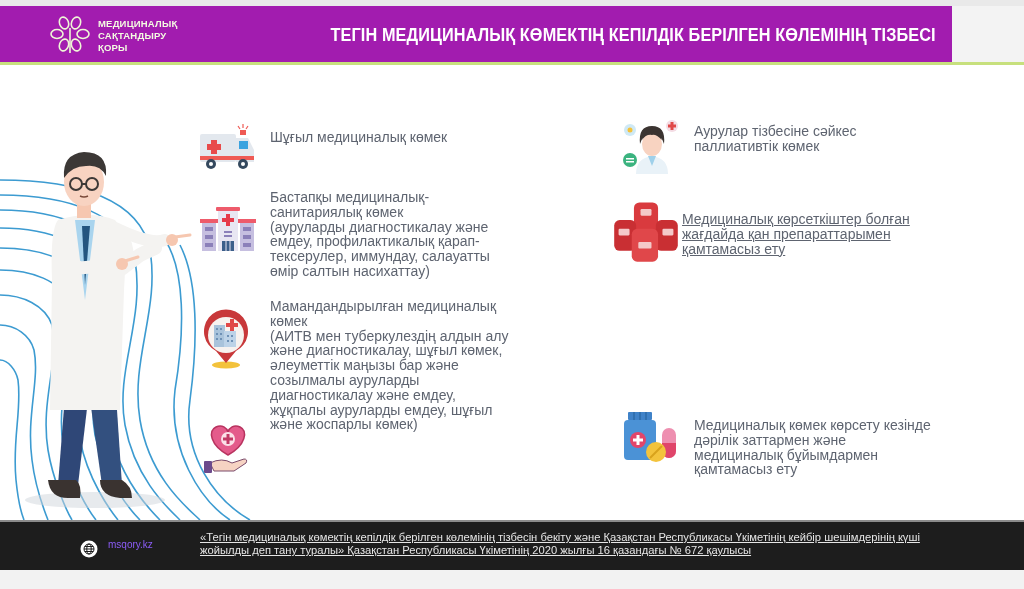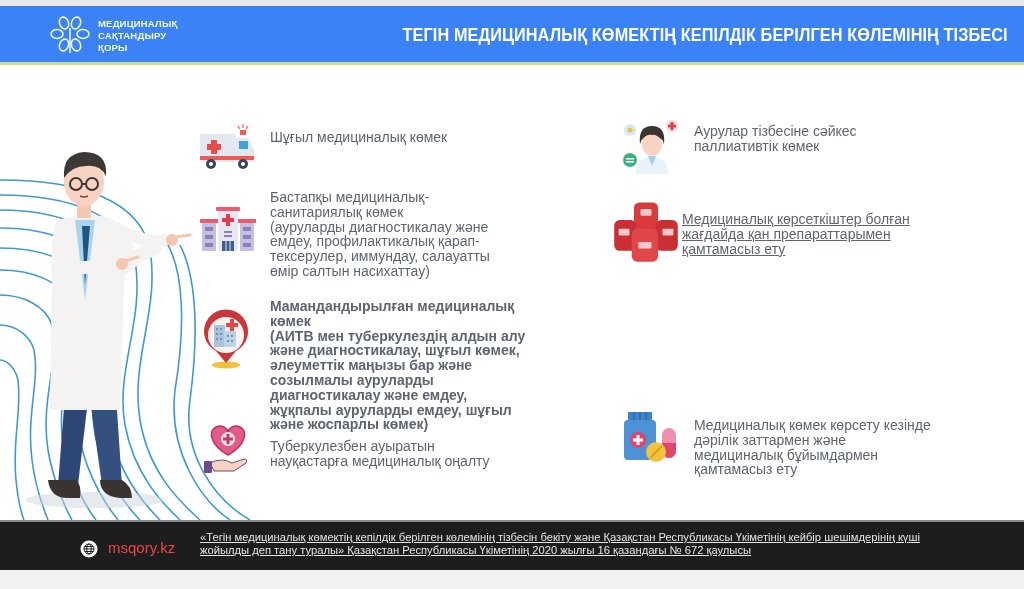--- a/index.html
+++ b/index.html
@@ -1,22 +1,22 @@
 <!DOCTYPE html>
 <html><head>
 <meta charset="utf-8">
 <style>
   * { margin: 0; padding: 0; box-sizing: border-box; }
   html, body { width: 1024px; height: 589px; overflow: hidden; background: #f3f3f3; }
   body { font-family: "Liberation Sans", "DejaVu Sans", sans-serif; position: relative; }
 
   .topstrip { position: absolute; left: 0; top: 0; width: 1024px; height: 6px; background: #e9e9e9; }
   .header {
-    position: absolute; left: 0; top: 6px; width: 1024px; height: 56px;
-    background: #3b82f6; display: flex; align-items: center;
+    position: absolute; left: 0; top: 6px; width: 952px; height: 56px;
+    background: #a21caf; display: flex; align-items: center;
   }
   .logo { position: absolute; left: 50px; top: 8px; width: 40px; height: 40px; }
   .logo-text {
     position: absolute; left: 98px; top: 12px; color: #f4fbe2;
     font-size: 9.5px; font-weight: 700; line-height: 12px; letter-spacing: 0.2px;
   }
   .header-title {
     position: absolute; right: 16px; top: 19px; color: #ffffff;
     font-size: 17.5px; font-weight: 700; letter-spacing: 0.1px;
     font-family: "Liberation Sans", sans-serif;
@@ -35,21 +35,21 @@
     color: #5e6470; font-size: 14px; line-height: 14.8px; margin-left: 12px;
     font-family: "Liberation Sans", sans-serif; white-space: pre-line;
   }
 
   .footer {
     position: absolute; left: 0; top: 520px; width: 1024px; height: 50px;
     background: #1d1d1d; border-top: 2px solid #8b8b8b;
   }
   .globe { position: absolute; left: 80px; top: 18px; width: 18px; height: 18px; }
   .site {
-    position: absolute; left: 108px; top: 17px; color: #ef4444; font-size: 15px;
+    position: absolute; left: 108px; top: 17px; color: #8b5cf6; font-size: 10px;
   }
   .decree {
     position: absolute; left: 200px; top: 9px; width: 820px; color: #e6e6e6;
     font-size: 11.2px; line-height: 13px; white-space: pre-line; text-decoration: underline;
   }
   .bottomstrip { position: absolute; left: 0; top: 570px; width: 1024px; height: 19px; background: #f2f2f2; }
 </style>
 </head>
 <body>
 
@@ -187,42 +187,40 @@
           <rect x="20" y="22" width="2" height="2"></rect>
           <rect x="24" y="22" width="2" height="2"></rect>
           <rect x="20" y="27" width="2" height="2"></rect>
           <rect x="24" y="27" width="2" height="2"></rect>
           <rect x="31" y="24" width="2" height="2"></rect>
           <rect x="35" y="24" width="2" height="2"></rect>
           <rect x="31" y="29" width="2" height="2"></rect>
           <rect x="35" y="29" width="2" height="2"></rect>
         </g>
     </svg>
-    <div class="text" style="margin-top:2px;font-weight:bold;">Мамандандырылған медициналық
+    <div class="text" style="margin-top:2px;">Мамандандырылған медициналық
 көмек
  (АИТВ мен туберкулездің алдын алу
 және диагностикалау, шұғыл көмек,
 әлеуметтік маңызы бар және
 созылмалы ауруларды
 диагностикалау және емдеу,
 жұқпалы ауруларды емдеу, шұғыл
 және жоспарлы көмек)</div>
   </div>
 
   <div class="item" style="left:196px; top:354px;">
     <svg class="icon" viewBox="0 0 62 56">
       <path d="M32 36 C14 26,12 12,20 8 C26 5,31 9,32 13 C33 9,38 5,44 8 C52 12,50 26,32 36 Z" fill="#e45b8b" stroke="#b8335f" stroke-width="1.5"></path>
       <circle cx="32" cy="20" r="7" fill="#fbe0e8"></circle>
       <rect x="30.5" y="15" width="3" height="10" fill="#c23a66"></rect>
       <rect x="27" y="18.5" width="10" height="3" fill="#c23a66"></rect>
       <path d="M14 44 Q26 38 36 44 L48 40 Q52 40 50 44 L38 52 L18 52 Z" fill="#f6d3c3" stroke="#7a4a6a" stroke-width="1"></path>
       <rect x="8" y="42" width="8" height="12" rx="1" fill="#6c4a8c"></rect>
     </svg>
-    <div class="text" style="margin-top:20px;">Туберкулезбен ауыратын
-науқастарға медициналық оңалту</div>
   </div>
 
   <div class="item" style="left:620px; top:53px;">
     <svg class="icon" viewBox="0 0 62 56">
       <circle cx="10" cy="12" r="6" fill="#cfe9f5"></circle>
       <circle cx="10" cy="12" r="2.5" fill="#f3c23b"></circle>
       <circle cx="52" cy="8" r="6" fill="#f4dce4"></circle>
       <rect x="50.5" y="4" width="3" height="8" fill="#e04848"></rect>
         <rect x="48" y="6.5" width="8" height="3" fill="#e04848"></rect>
       <circle cx="10" cy="42" r="7" fill="#3bb37f"></circle>

